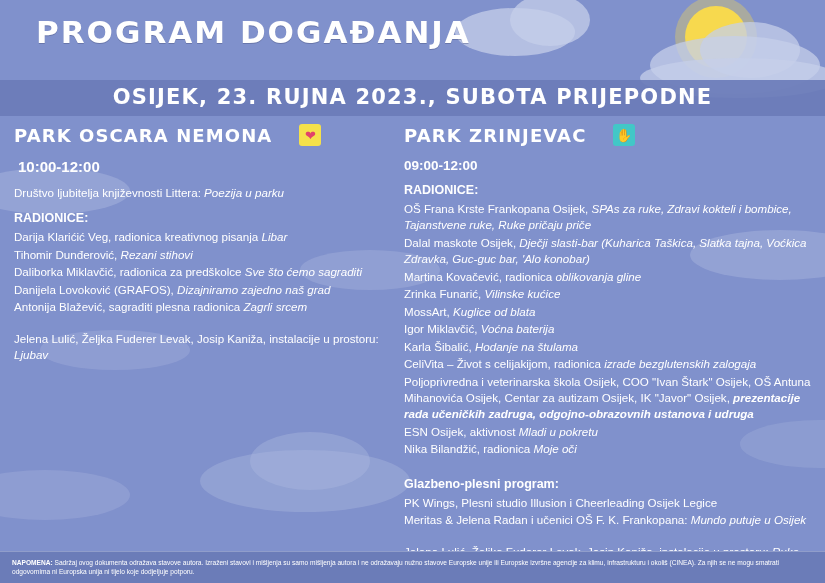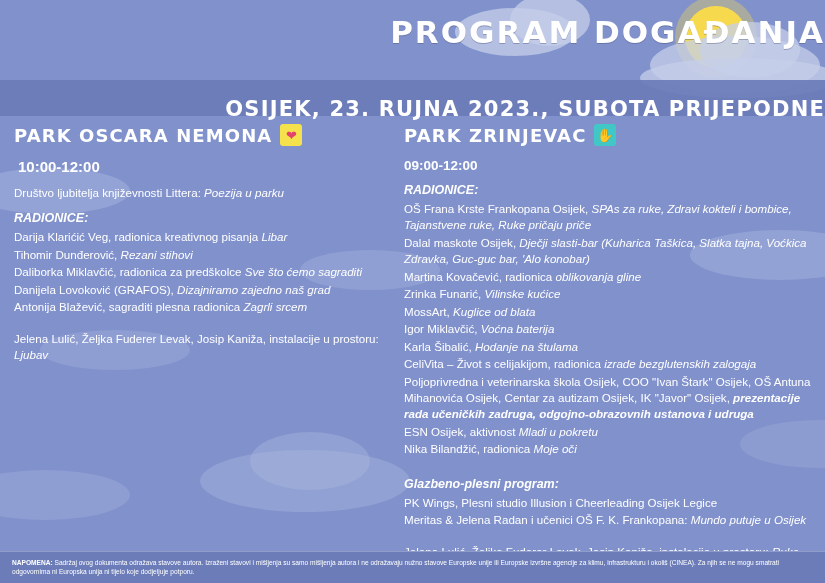--- a/index.html
+++ b/index.html
@@ -34,43 +34,43 @@
     background: #aebbe0;
     border-radius: 50%;
     opacity: 0.75;
   }
   .cloud.white { background: #c5cfe9; }
 
   
   .title-wrap {
     position: absolute;
     left: 0; top: 14px; width: 825px;
-    text-align: right;
+    text-align: left;
   }
   .main-title {
     font-family: "DejaVu Sans", sans-serif;
     color: #ffffff;
     font-size: 31px;
     letter-spacing: 2px;
     font-weight: bold;
     padding-left: 36px;
     text-shadow: 0 1px 0 rgba(60,70,110,0.35);
   }
   .subtitle-band {
     position: absolute;
     left: 0; top: 80px;
     width: 825px; height: 36px;
     background: #6b7cb8;
     opacity: 0.92;
   }
   .subtitle {
     position: absolute;
-    left: 0; top: 97px;
-    width: 825px;
-    text-align: right;
+    left: 0; top: 85px;
+    width: 825px;
+    text-align: center;
     color: #ffffff;
     font-size: 21px;
     letter-spacing: 1.2px;
     font-weight: bold;
     font-family: "DejaVu Sans", sans-serif;
   }
 
   
   .cols {
     position: absolute;
@@ -80,21 +80,21 @@
   .col {
     position: absolute;
     top: 0;
   }
   .col-left { left: 14px; width: 382px; }
   .col-right { left: 404px; width: 412px; }
 
   .venue {
     display: flex;
     align-items: center;
-    gap: 8px;
+    gap: 27px;
     margin-bottom: 12px;
   }
   .venue-name {
     font-family: "DejaVu Sans", sans-serif;
     color: #ffffff;
     font-size: 18px;
     letter-spacing: 1.1px;
     font-weight: bold;
   }
   .venue-badge {
@@ -115,21 +115,20 @@
     font-weight: bold;
     margin: 6px 0 10px 4px;
   }
   .time-small { font-size: 13.5px; margin: 0 0 2px 0; }
 
   .block-title {
     color: #ffffff;
     font-size: 12.5px;
     font-weight: bold;
     margin: 10px 0 4px 0;
-    font-style: italic;
   }
 
   .line {
     color: #ffffff;
     font-size: 11.6px;
     line-height: 1.42;
     margin: 0 0 3px 0;
   }
   .line.tight { margin-bottom: 1px; }
   .line i { font-style: italic; }

